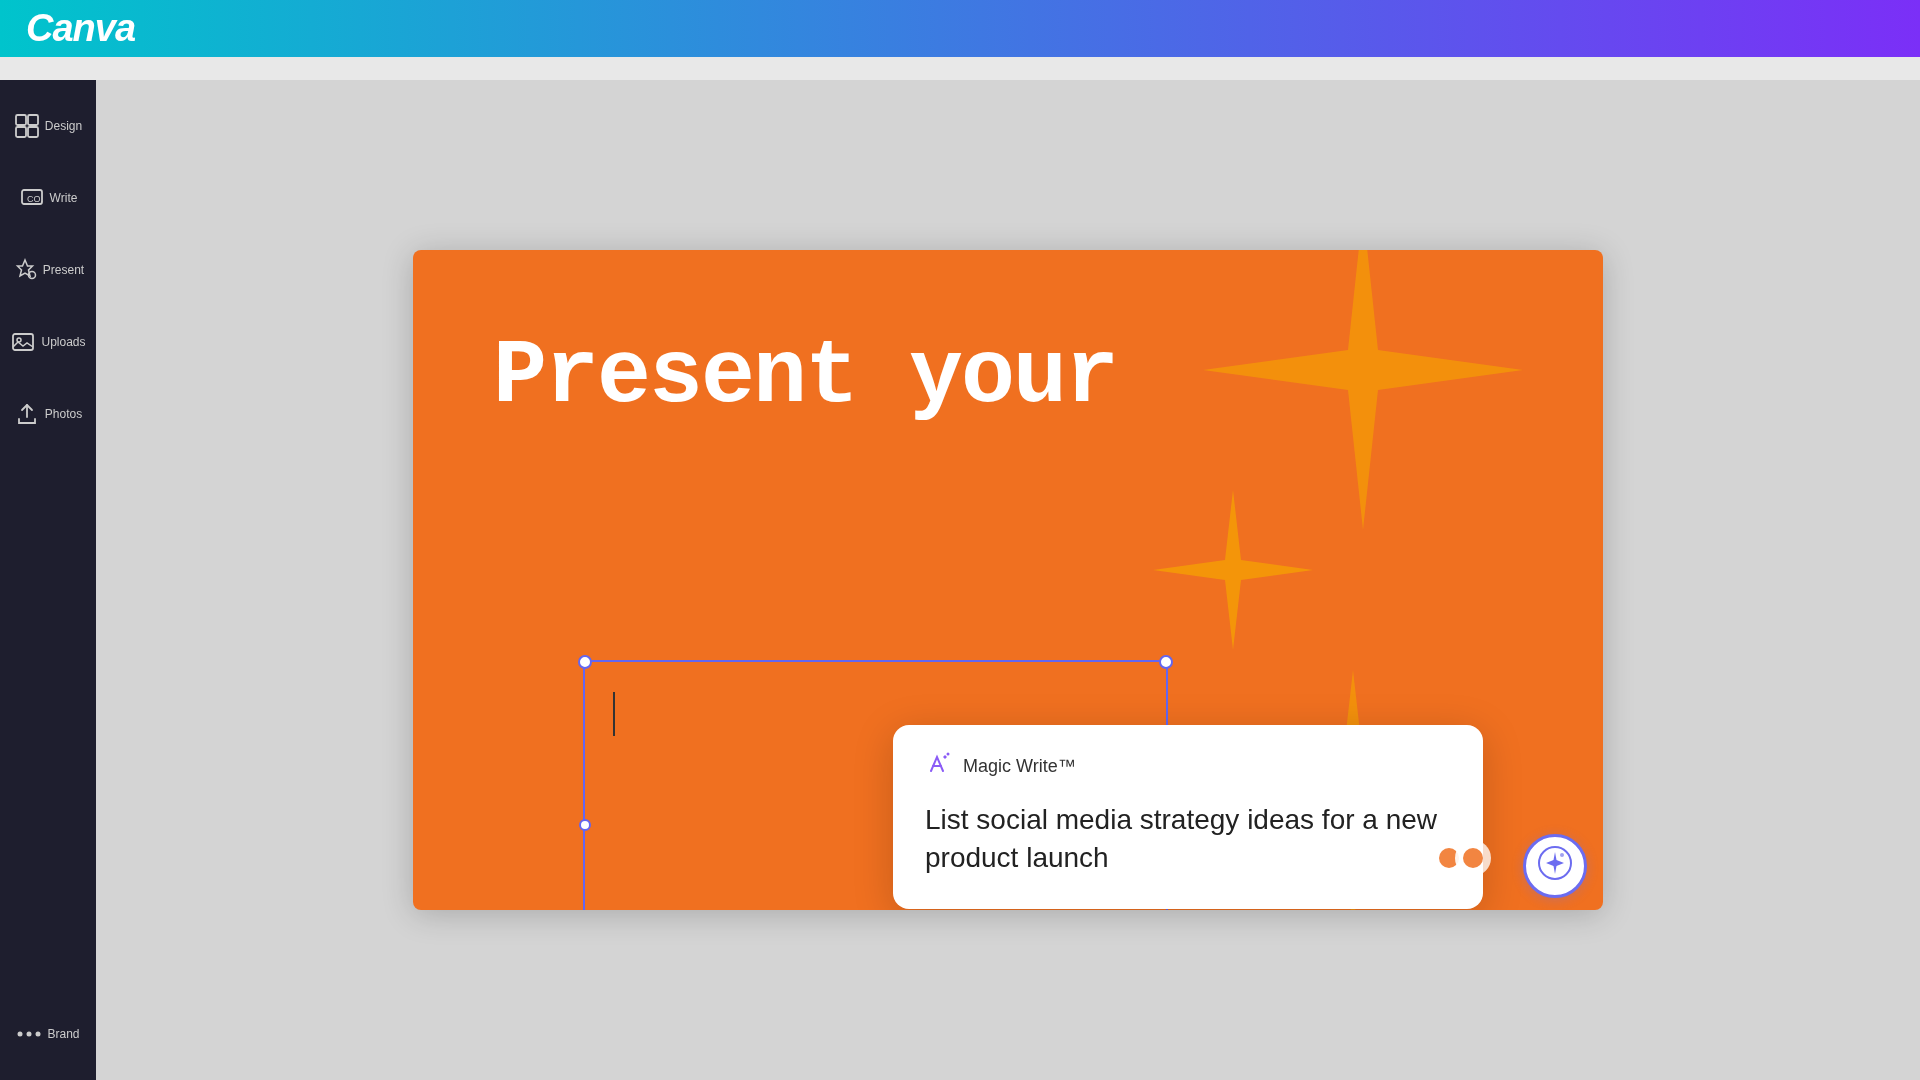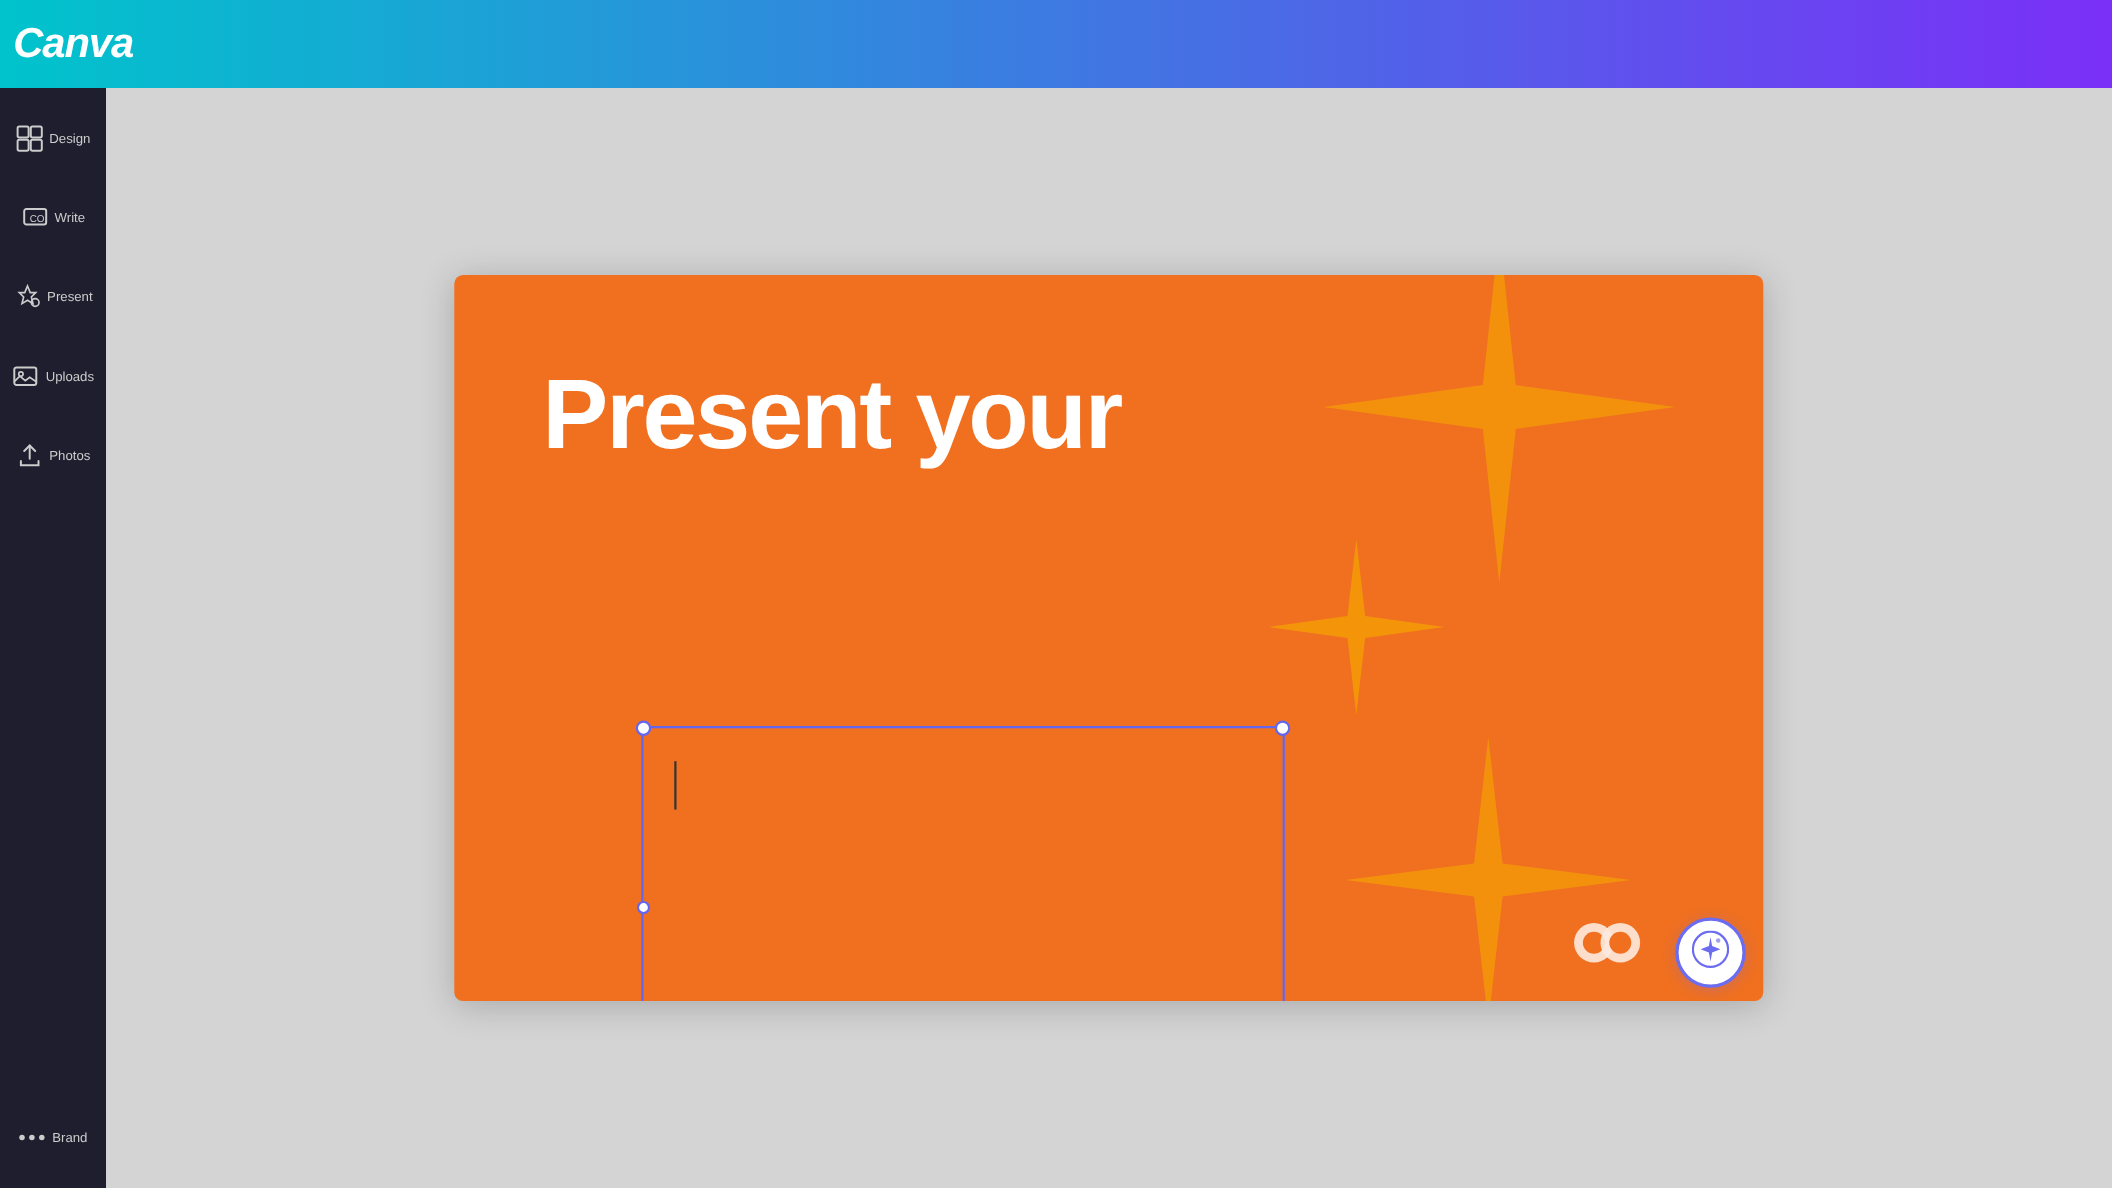--- a/index.html
+++ b/index.html
@@ -1,25 +1,25 @@
 <!DOCTYPE html>
 <html><head>
   <meta charset="utf-8">
   <style>
     * { margin: 0; padding: 0; box-sizing: border-box; }
     body { width: 1920px; height: 1080px; overflow: hidden; font-family: -apple-system, BlinkMacSystemFont, 'Segoe UI', sans-serif; background: #e8e8e8; }
 
     
     .header {
       width: 1920px;
-      height: 80px;
+      height: 57px;
       background: linear-gradient(to right, #00c4cc, #7b2ff7);
       display: flex;
       align-items: center;
-      padding: 0 12px;
+      padding: 0 26px;
       position: fixed;
       top: 0;
       left: 0;
       z-index: 100;
     }
 
     .canva-logo {
       font-family: 'Segoe UI', cursive, sans-serif;
       font-size: 38px;
       color: white;
@@ -128,21 +128,21 @@
     
     .slide-headline {
       position: absolute;
       top: 80px;
       left: 80px;
       color: white;
       font-size: 90px;
       font-weight: 800;
       line-height: 1.05;
       letter-spacing: -2px;
-      font-family: Liberation Sans, sans-serif;
+      font-family: Liberation Mono, monospace;
     }
 
     
     .text-box-selected {
       position: absolute;
       left: 170px;
       top: 410px;
       width: 585px;
       height: 330px;
       border: 2px solid #6366f1;
@@ -358,20 +358,34 @@
     </div>
 
     <div class="text-box-selected">
       <div class="corner-handle corner-tl"></div>
       <div class="corner-handle corner-tr"></div>
 
       <div class="side-handle side-left"></div>
       <div class="text-cursor"></div>
     </div>
 
+    <div class="magic-write-popup">
+      <div class="magic-write-header">
+        <div class="magic-write-icon">
+          <svg width="28" height="28" viewBox="0 0 28 28" fill="none">
+            <path d="M6 22 L12 8 L18 22" stroke="#8b5cf6" stroke-width="2" stroke-linecap="round"></path>
+            <path d="M8 17 L16 17" stroke="#8b5cf6" stroke-width="2" stroke-linecap="round"></path>
+            <path d="M20 6 L22 8 L20 10 L18 8 Z" fill="#8b5cf6"></path>
+            <circle cx="23" cy="5" r="1.5" fill="#8b5cf6"></circle>
+          </svg>
+        </div>
+        <span class="magic-write-title">Magic Write™</span>
+      </div>
+      <div class="magic-write-text">List social media strategy ideas for a new product launch</div>
+    </div>
 
     <div class="slide-logo">
       <svg width="80" height="40" viewBox="0 0 80 40" fill="none">
 
         <ellipse cx="26" cy="20" rx="18" ry="18" fill="white" opacity="0.9"></ellipse>
         <ellipse cx="26" cy="20" rx="10" ry="10" fill="#f07020"></ellipse>
         <ellipse cx="50" cy="20" rx="18" ry="18" fill="white" opacity="0.9"></ellipse>
         <ellipse cx="50" cy="20" rx="10" ry="10" fill="#f07020"></ellipse>
       </svg>
     </div>

